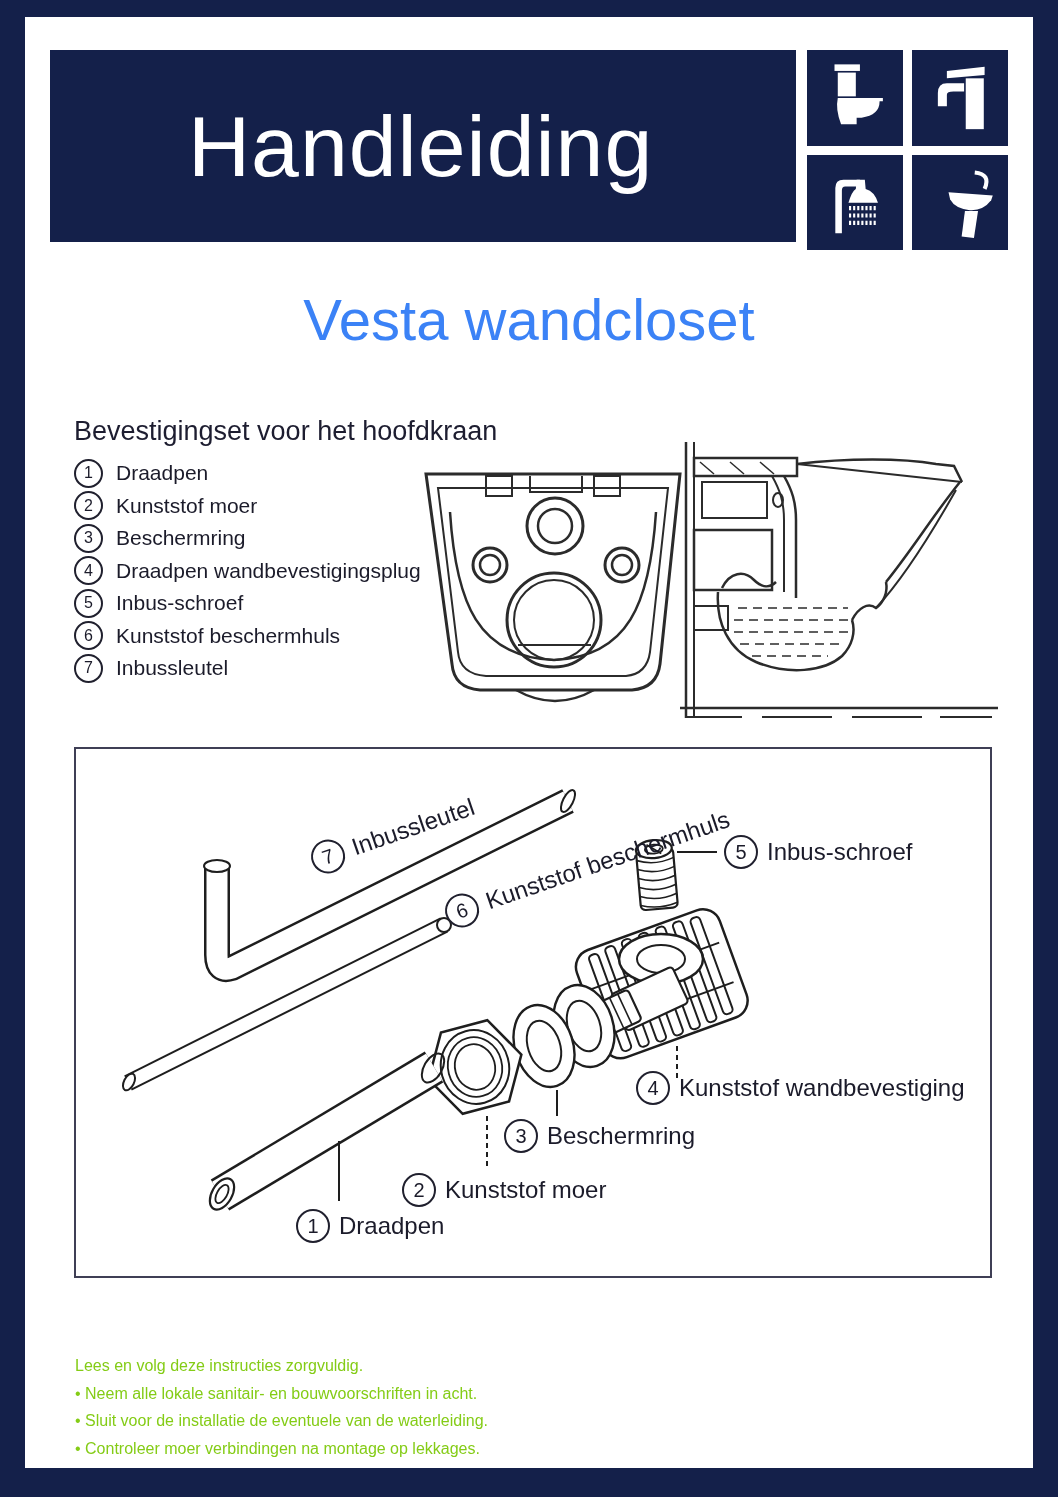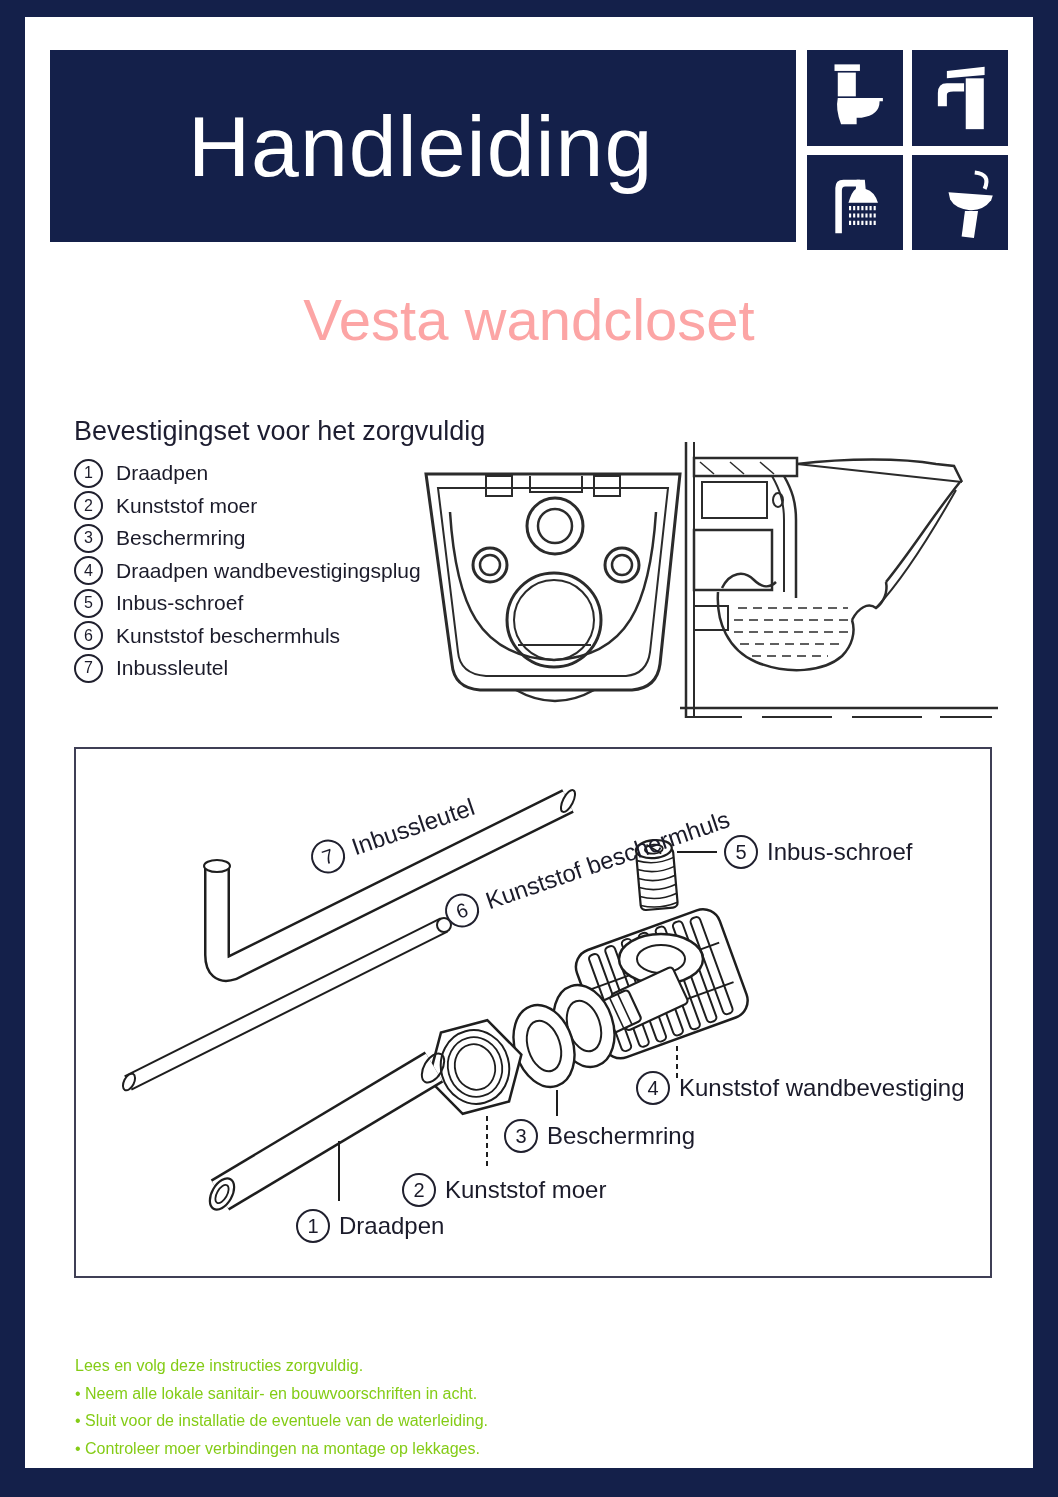--- a/index.html
+++ b/index.html
@@ -22,21 +22,21 @@
   .icon-grid{
     position:absolute;left:807px;top:50px;width:201px;height:200px;
     display:grid;grid-template-columns:1fr 1fr;grid-template-rows:1fr 1fr;gap:9px;
   }
   .icon-tile{background:#14204a;display:flex;align-items:center;justify-content:center;}
   .icon-tile svg{width:82px;height:82px;}
 
   
   .product-title{
     position:absolute;left:0;top:286px;width:1058px;text-align:center;
-    font-size:58px;font-weight:400;color:#fca5a5;letter-spacing:0;
+    font-size:58px;font-weight:400;color:#3b82f6;letter-spacing:0;
   }
 
   
   .parts-heading{position:absolute;left:74px;top:416px;font-size:27px;color:#1d1d30;}
   .parts-list{position:absolute;left:74px;top:457px;width:330px;}
   .part-row{display:flex;align-items:center;gap:13px;height:32.5px;}
   .cnum-s{
     display:inline-flex;align-items:center;justify-content:center;flex:0 0 auto;
     width:25px;height:25px;border:2px solid #20202e;border-radius:50%;
     font-size:16px;line-height:1;
@@ -118,21 +118,21 @@
       <svg viewBox="0 0 100 100" fill="#ffffff">
         <path d="M80 34 Q88 16 68 14" fill="none" stroke="#ffffff" stroke-width="5"></path>
         <path d="M36 38 L90 42 L88 48 Q78 61 62 60 Q44 58 38 47 Z"></path>
         <polygon points="56,61 72,61 67,94 52,92"></polygon>
       </svg>
     </div>
   </div>
 
   <div class="product-title">Vesta wandcloset</div>
 
-  <div class="parts-heading">Bevestigingset voor het zorgvuldig</div>
+  <div class="parts-heading">Bevestigingset voor het hoofdkraan</div>
   <div class="parts-list">
     <div class="part-row">
       <span class="cnum-s">1</span>
       <span class="part-label">Draadpen</span>
     </div>
     <div class="part-row">
       <span class="cnum-s">2</span>
       <span class="part-label">Kunststof moer</span>
     </div>
     <div class="part-row">

